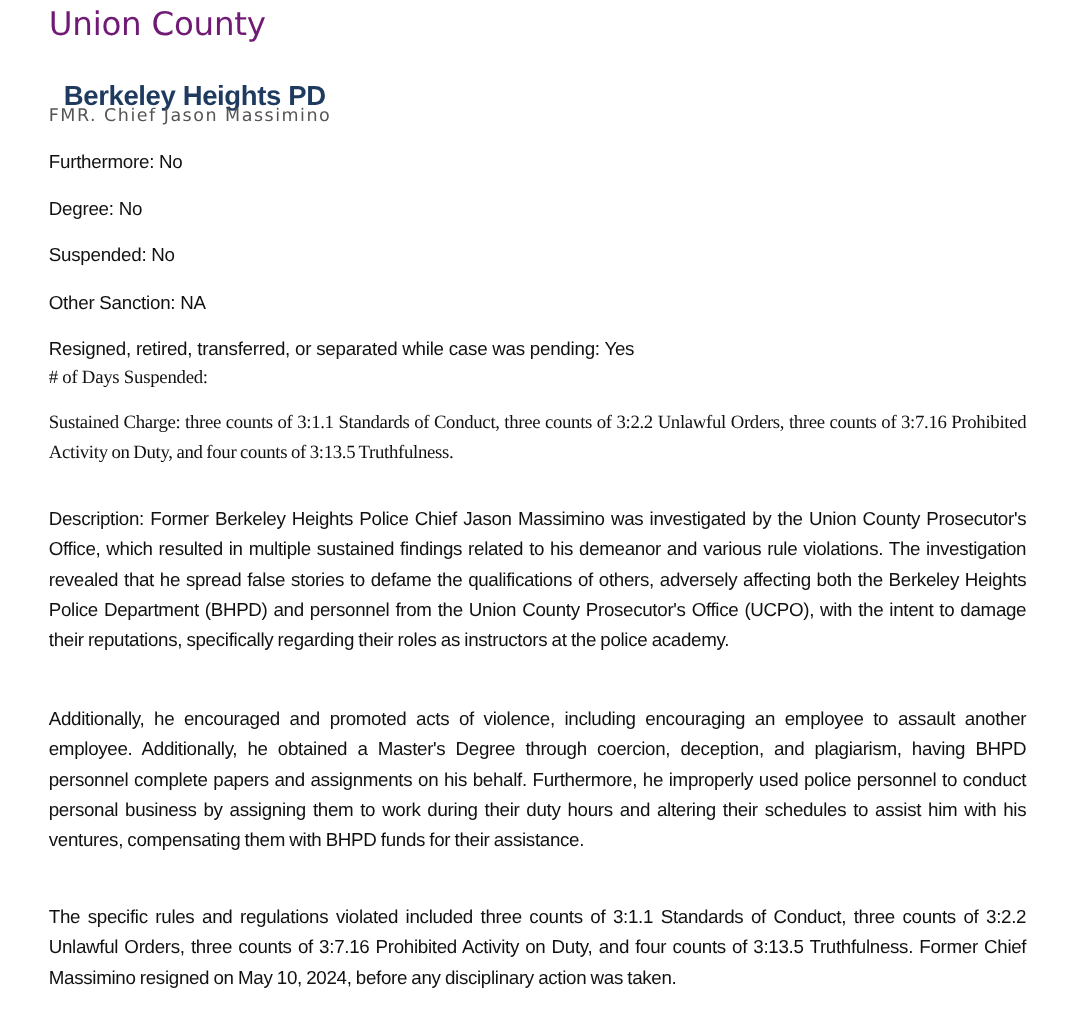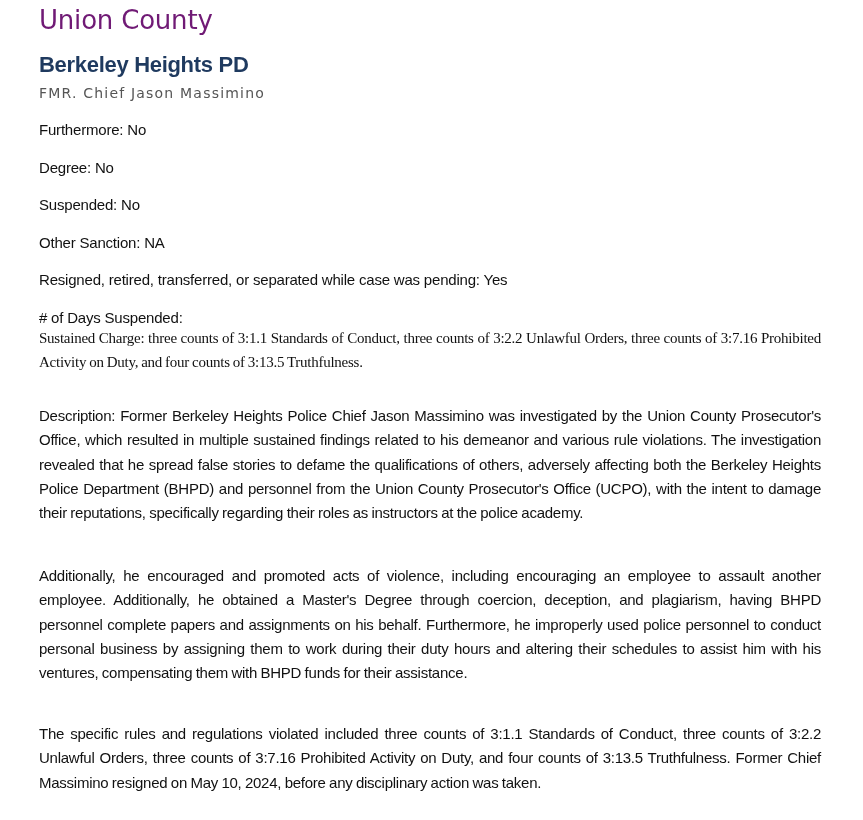--- a/index.html
+++ b/index.html
@@ -30,21 +30,21 @@
       position: absolute;
       top: 5px;
       left: 0;
       letter-spacing: -0.2px;
       white-space: nowrap;
     }
     .dept-title {
       font-family: "Liberation Sans", sans-serif;
       font-size: 22px;
       color: #1f3a5f;
-      margin: 0;
+      margin: 12px;
       position: absolute;
       top: 52px;
       left: 0;
       letter-spacing: -0.3px;
       white-space: nowrap;
     }
     .subject-name {
       font-family: "DejaVu Sans", sans-serif;
       font-size: 14px;
       color: #555555;
@@ -79,19 +79,19 @@
 <div class="page">
   <h1 class="county-title">Union County</h1>
   <h2 class="dept-title">Berkeley Heights PD</h2>
   <div class="subject-name">FMR. Chief Jason Massimino</div>
 
   <div class="field" style="top:121px;">Furthermore: No</div>
   <div class="field" style="top:159px;">Degree: No</div>
   <div class="field" style="top:196px;">Suspended: No</div>
   <div class="field" style="top:234px;">Other Sanction: NA</div>
   <div class="field" style="top:271px;text-align:center;">Resigned, retired, transferred, or separated while case was  pending: Yes</div>
-  <div class="field" style="top:309px;"># of Days Suspended:</div>
+  <div class="field" style="top:294px;font-family:Liberation Serif, serif;"># of Days Suspended:</div>
 
   <p class="para" style="top:326px; margin:0;font-family:Liberation Serif, serif;">Sustained Charge: three counts of 3:1.1 Standards of Conduct, three counts of 3:2.2 Unlawful Orders, three counts of 3:7.16 Prohibited Activity on Duty, and four counts of 3:13.5 Truthfulness.</p>
   <p class="para" style="top:404px; margin:0;">Description: Former Berkeley Heights Police Chief Jason Massimino was investigated by the Union County Prosecutor's Office, which resulted in multiple sustained findings related to his demeanor and various rule violations. The investigation revealed that he spread false stories to defame the qualifications of others, adversely affecting both the Berkeley Heights Police Department (BHPD) and personnel from the Union County Prosecutor's Office (UCPO), with the intent to damage their reputations, specifically regarding their roles as instructors at the police academy.</p>
   <p class="para" style="top:564px; margin:0;">Additionally, he encouraged and promoted acts of violence, including encouraging an employee to assault another employee. Additionally, he obtained a Master's Degree through coercion, deception, and plagiarism, having BHPD personnel complete papers and assignments on his behalf. Furthermore, he improperly used police personnel to conduct personal business by assigning them to work during their duty hours and altering their schedules to assist him with his ventures, compensating them with BHPD funds for their assistance.</p>
   <p class="para" style="top:722px; margin:0;">The specific rules and regulations violated included three counts of 3:1.1 Standards of Conduct, three counts of 3:2.2 Unlawful Orders, three counts of 3:7.16 Prohibited Activity on Duty, and four counts of 3:13.5 Truthfulness. Former Chief Massimino resigned on May 10, 2024, before any disciplinary action was taken.</p>
 </div>
 
 </body></html>

